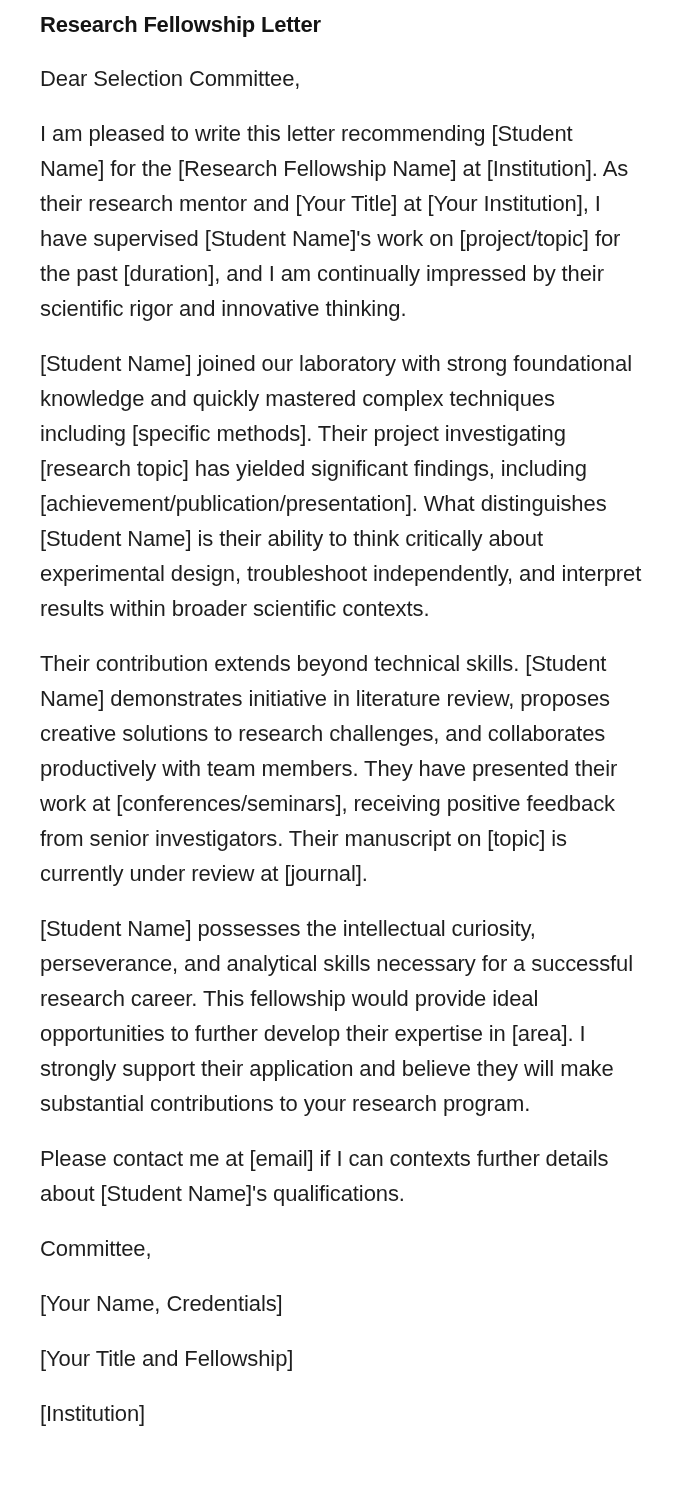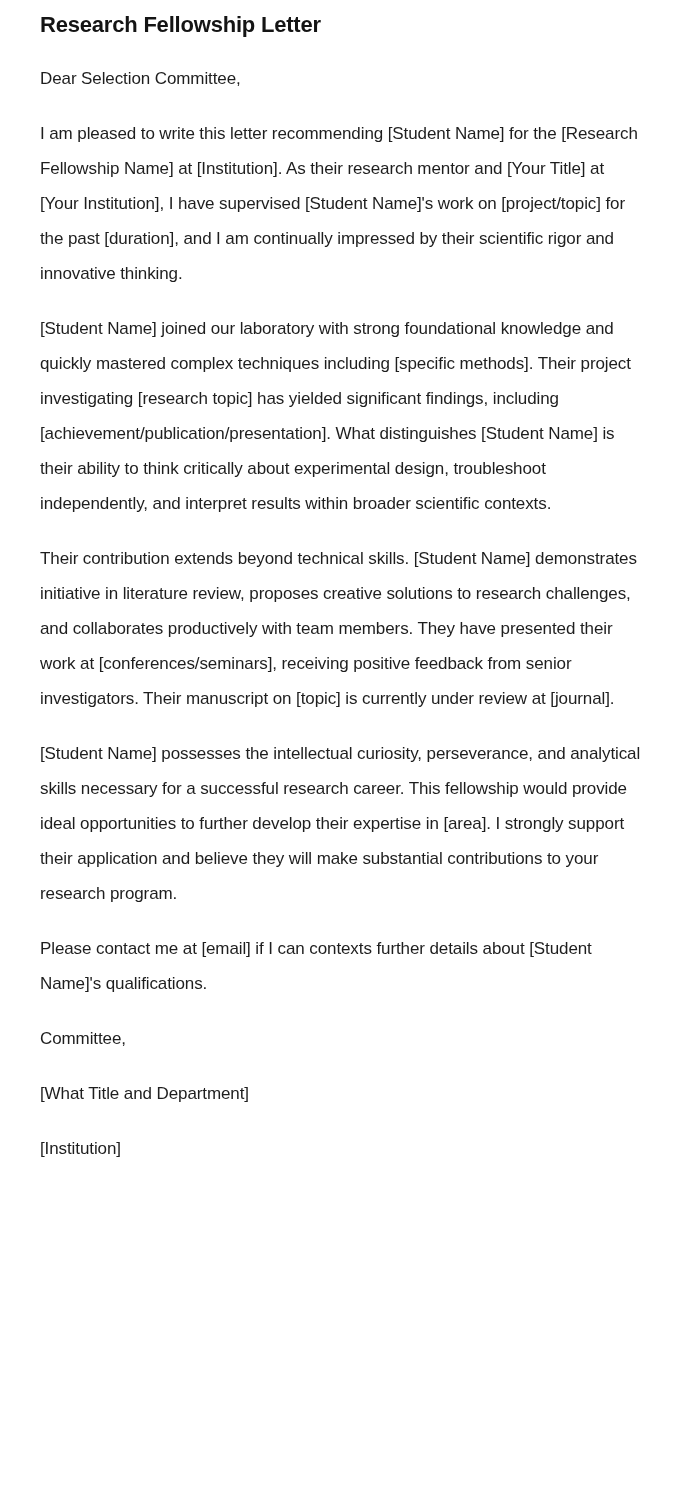--- a/index.html
+++ b/index.html
@@ -21,21 +21,21 @@
   }
   .doc-title {
     font-size: 22px;
     line-height: 28px;
     font-weight: 700;
     color: #141414;
     margin: 0 0 22px 0;
     letter-spacing: -0.2px;
   }
   .doc p {
-    font-size: 17px;
+    font-size: 22px;
     line-height: 35px;
     letter-spacing: -0.1px;
     margin: 0 0 20px 0;
     color: #1e1e1e;
   }
   .doc p:last-child {
     margin-bottom: 17px;
   }
 </style>
 </head>
@@ -51,17 +51,18 @@
   <p>[Student Name] joined our laboratory with strong foundational knowledge and quickly mastered complex techniques including [specific methods]. Their project investigating [research topic] has yielded significant findings, including [achievement/publication/presentation]. What distinguishes [Student Name] is their ability to think critically about experimental design, troubleshoot independently, and interpret results within broader scientific contexts.</p>
 
   <p>Their contribution extends beyond technical skills. [Student Name] demonstrates initiative in literature review, proposes creative solutions to research challenges, and collaborates productively with team members. They have presented their work at [conferences/seminars], receiving positive feedback from senior investigators. Their manuscript on [topic] is currently under review at [journal].</p>
 
   <p>[Student Name] possesses the intellectual curiosity, perseverance, and analytical skills necessary for a successful research career. This fellowship would provide ideal opportunities to further develop their expertise in [area]. I strongly support their application and believe they will make substantial contributions to your research program.</p>
 
   <p>Please contact me at [email] if I can contexts further details about [Student Name]'s qualifications.</p>
 
   <p>Committee,</p>
 
+  <p>[Your Name, Credentials]</p>
 
-  <p>[What Title and Department]</p>
+  <p>[Your Title and Fellowship]</p>
 
   <p>[Institution]</p>
 </main>
 
 </body></html>

